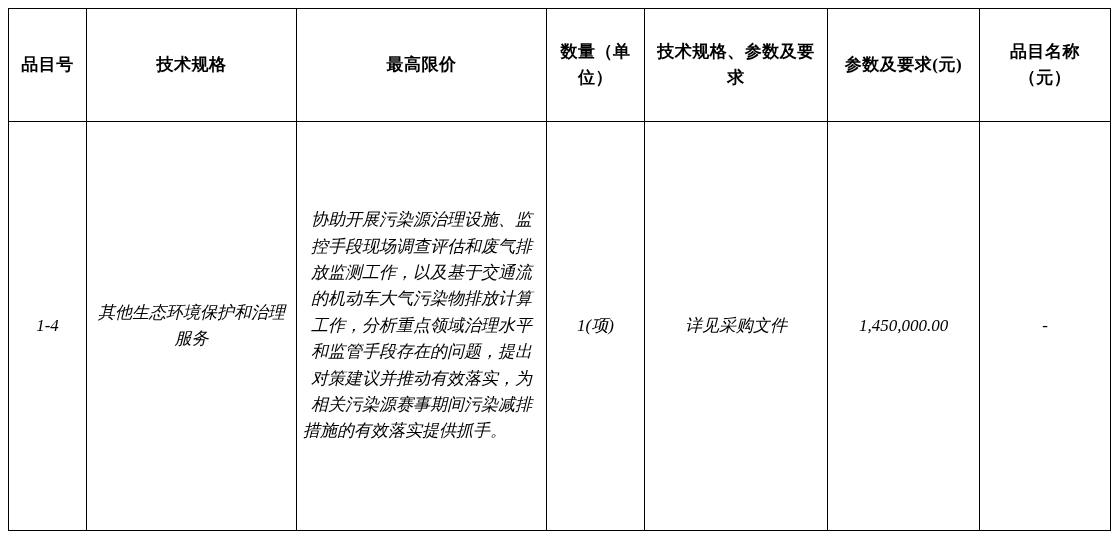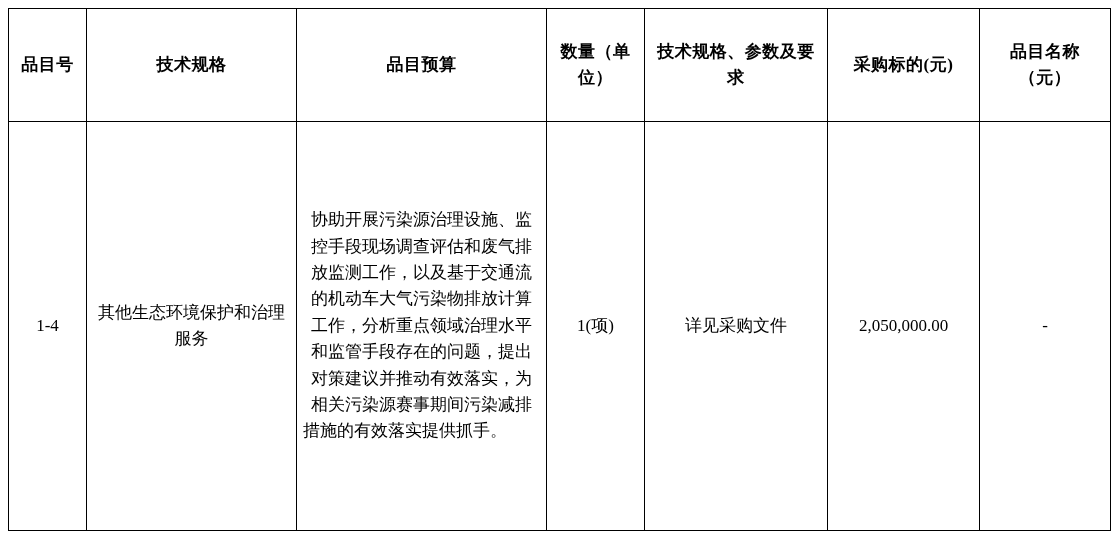--- a/index.html
+++ b/index.html
@@ -63,21 +63,21 @@
     font-size: 17px;
   }
   .cell-name {
     line-height: 1.62;
     padding: 6px 14px;
   }
   .cell-qty, .cell-spec, .cell-budget, .cell-cap {
     white-space: nowrap;
     margin-left: 13px;
   }
-  .row-body td { height: 400px; }
+  .row-body td { height: 400px; font-style: italic; }
   .hdr-no, .hdr-qty, .hdr-cap, .hdr-spec {
     line-height: 1.6;
   }
 </style>
 </head>
 <body>
 
 <div class="sheet">
   <table class="procurement-table">
     <colgroup>
@@ -86,32 +86,32 @@
       <col class="col-subject">
       <col class="col-qty">
       <col class="col-spec">
       <col class="col-budget">
       <col class="col-cap">
     </colgroup>
     <thead>
       <tr>
         <th class="hdr-no">品目号</th>
         <th>技术规格</th>
-        <th>品目预算</th>
+        <th>最高限价</th>
         <th class="hdr-qty">数量（单位）</th>
         <th class="hdr-spec">技术规格、参数及要求</th>
-        <th>采购标的(元)</th>
+        <th>参数及要求(元)</th>
         <th class="hdr-cap">品目名称（元）</th>
       </tr>
     </thead>
     <tbody>
       <tr class="row-body">
         <td class="cell-no">1-4</td>
         <td class="cell-name">其他生态环境保护和治理服务</td>
         <td class="cell-subject">协助开展污染源治理设施、监控手段现场调查评估和废气排放监测工作，以及基于交通流的机动车大气污染物排放计算工作，分析重点领域治理水平和监管手段存在的问题，提出对策建议并推动有效落实，为相关污染源赛事期间污染减排措施的有效落实提供抓手。</td>
         <td class="cell-qty">1(项)</td>
         <td class="cell-spec">详见采购文件</td>
-        <td class="cell-budget">2,050,000.00</td>
+        <td class="cell-budget">1,450,000.00</td>
         <td class="cell-cap">-</td>
       </tr>
     </tbody>
   </table>
 </div>
 
 </body></html>

